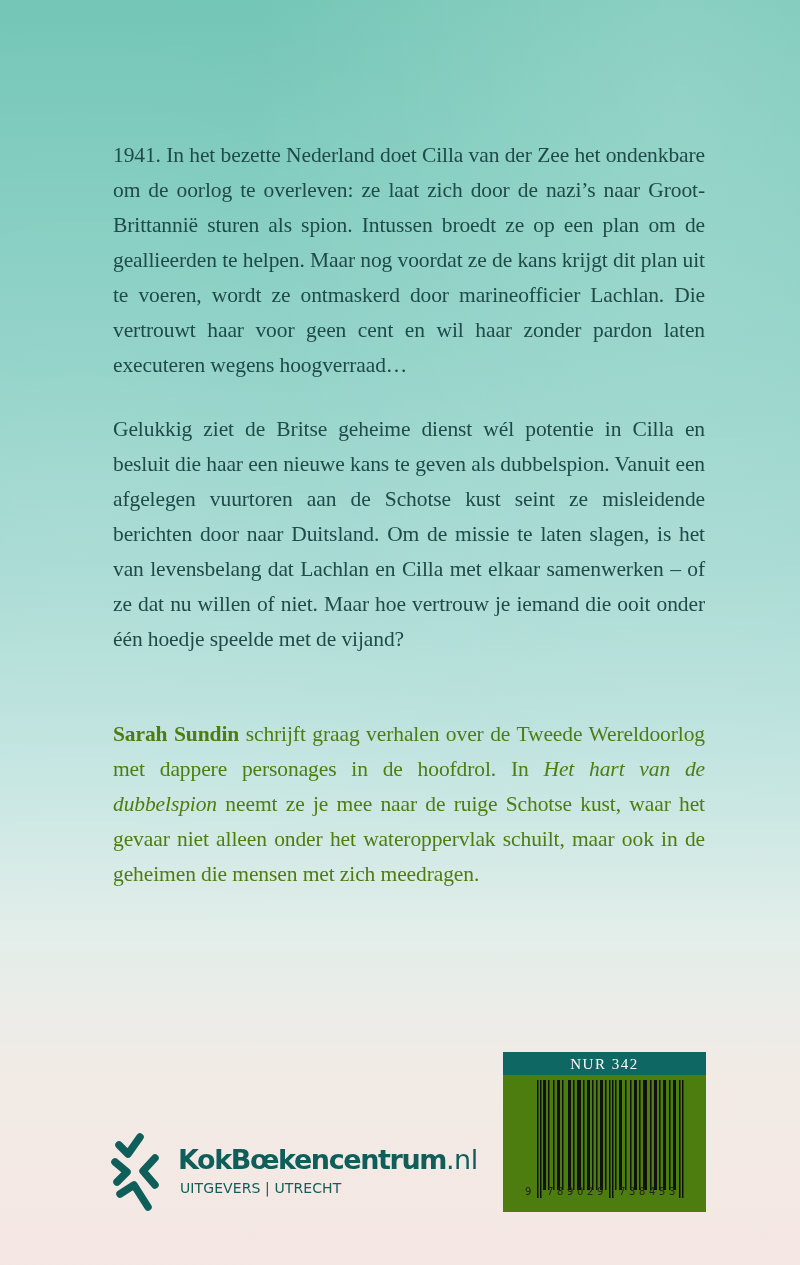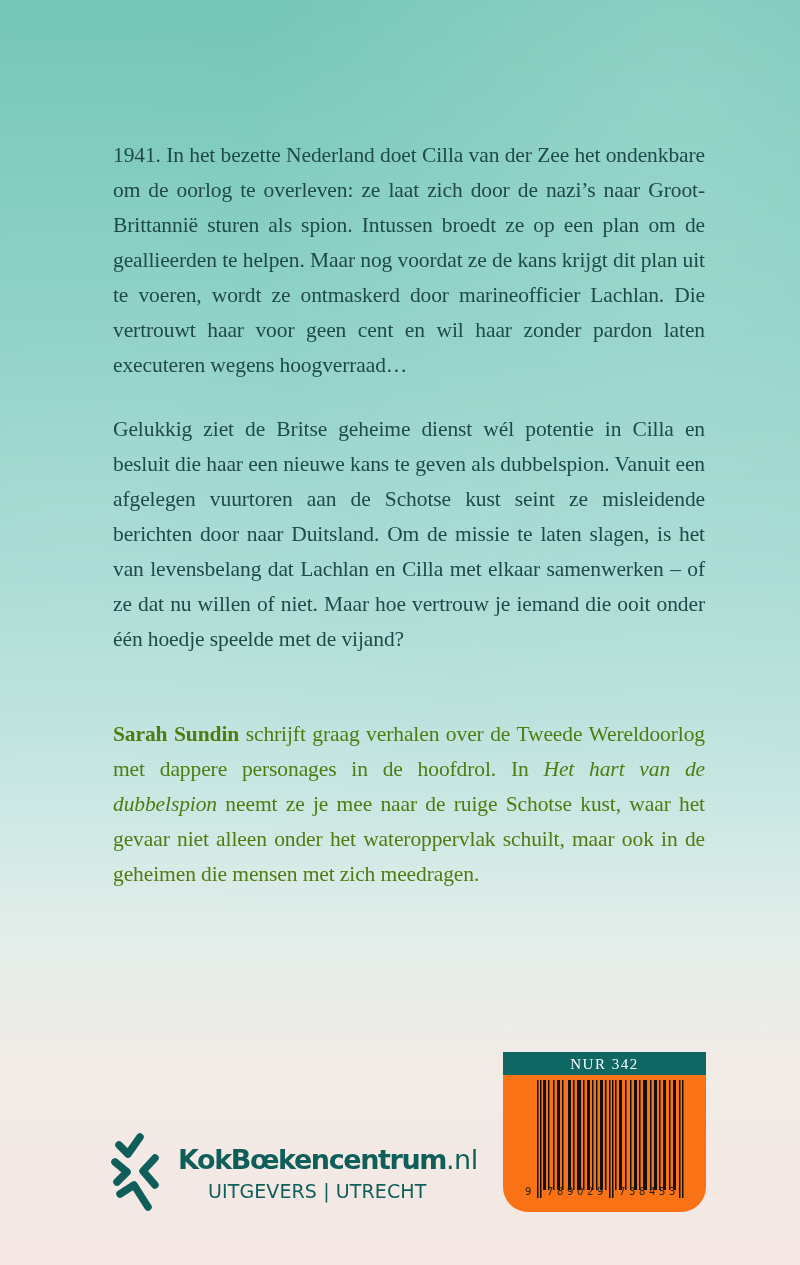--- a/index.html
+++ b/index.html
@@ -51,33 +51,31 @@
       position: absolute; left: 68px; top: 12px;
       font-family: "DejaVu Sans", "Liberation Sans", sans-serif;
       font-size: 27px; font-weight: bold;
       color: #0f5e5a; letter-spacing: -1.4px;
       white-space: nowrap;
     }
     .logo-name .tld { font-weight: normal; letter-spacing: -0.5px; text-align: right; }
     .logo-sub {
       position: absolute; left: 70px; top: 48px;
       font-family: "DejaVu Sans", "Liberation Sans", sans-serif;
-      font-size: 19px; font-weight: normal;
+      font-size: 14px; font-weight: normal;
       color: #0f5e5a; letter-spacing: 0.1px;
       white-space: nowrap;
-      margin-left: 28px;
     }
 
     
     .barcode-box {
       position: absolute;
       left: 503px; top: 1052px;
       width: 203px; height: 160px;
-      background: #f97316;
-      border-radius: 25px;
+      background: #4d7c0f;
     }
     .nur-bar {
       position: absolute; left: 0; top: 0;
       width: 203px; height: 23px;
       background: #0e6763;
       color: #ffffff;
       font-family: "Liberation Serif", serif;
       font-size: 15px; letter-spacing: 1.5px;
       text-align: center; line-height: 24px;
     }

